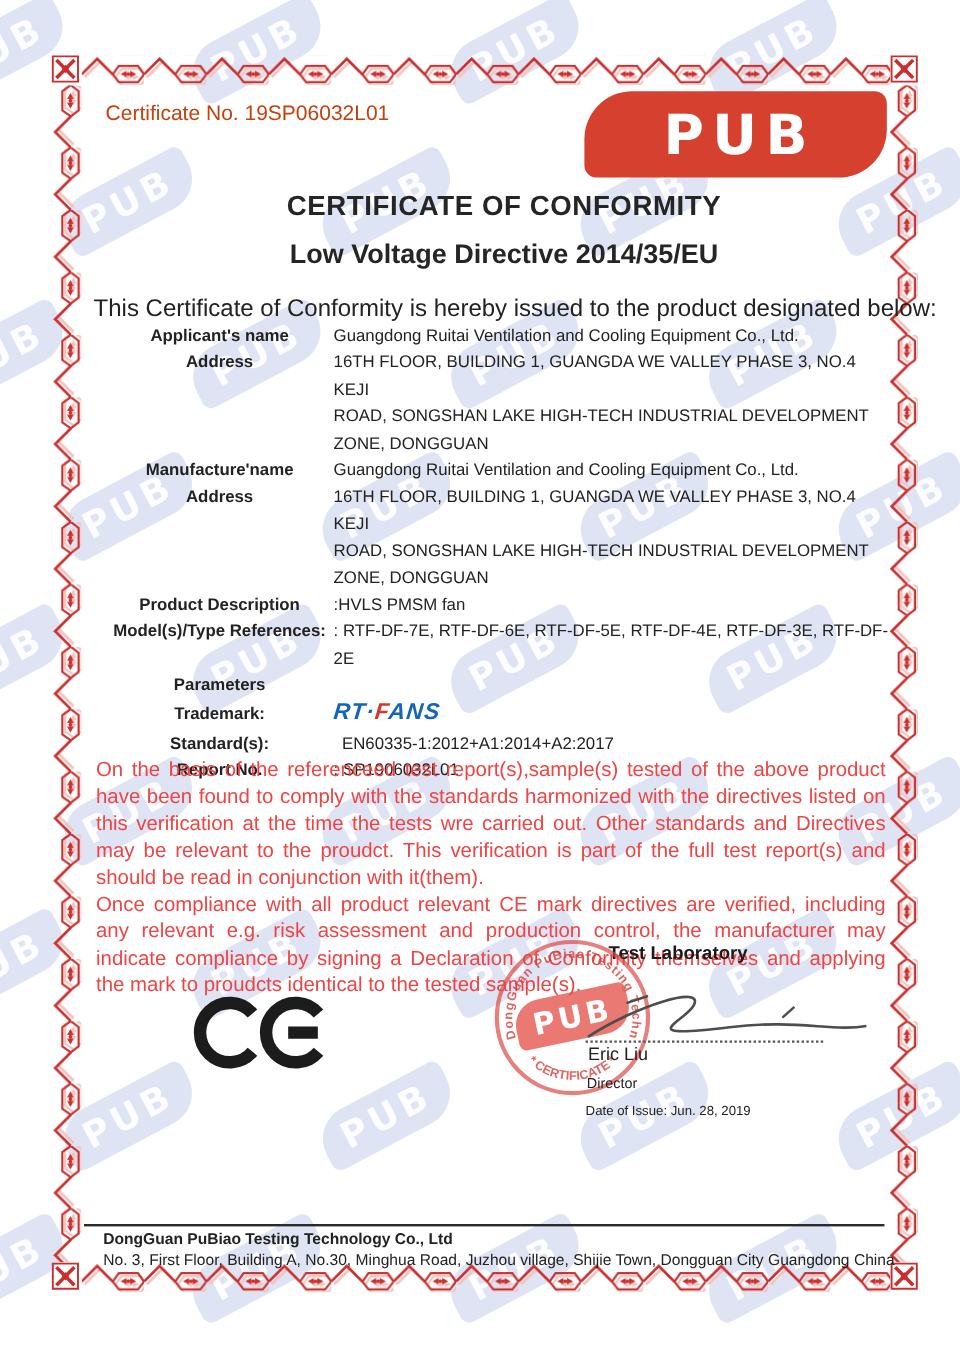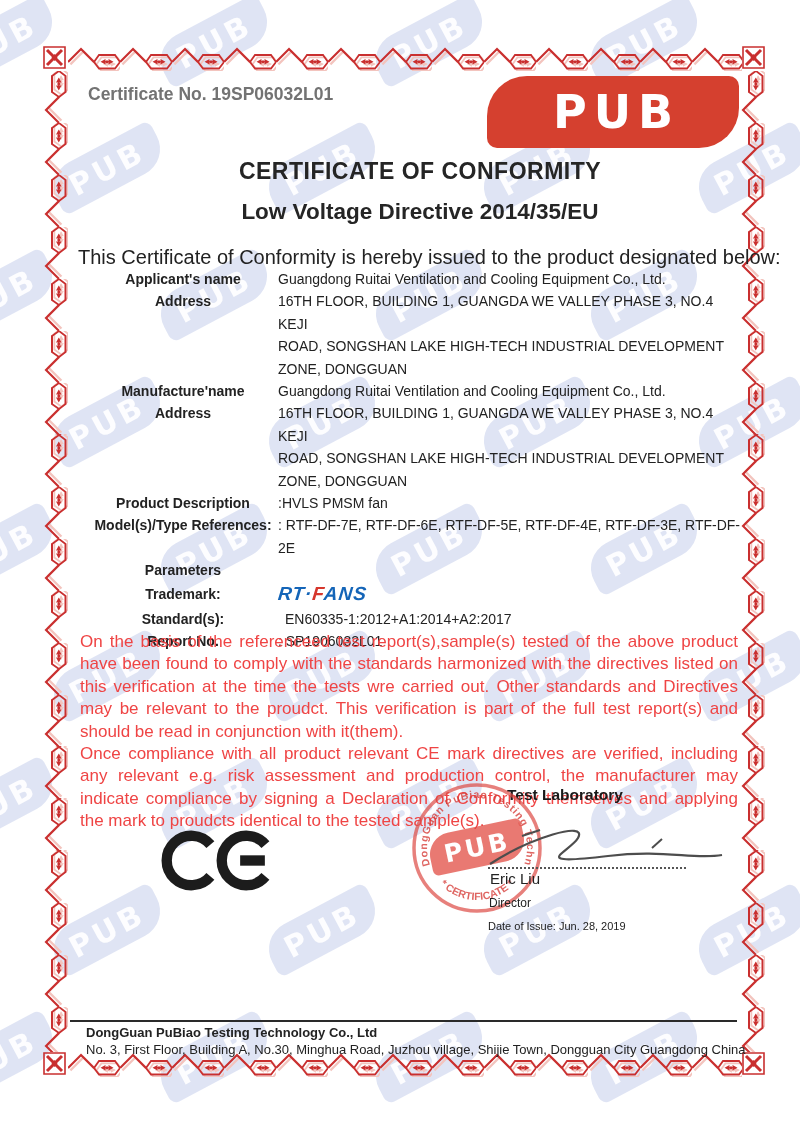--- a/index.html
+++ b/index.html
@@ -15,21 +15,21 @@
       font-family:"DejaVu Sans",sans-serif;}
 
   
   .bsvg{position:absolute;z-index:1;}
   #defs-holder{position:absolute;width:0;height:0;}
   .unit-stroke path{stroke:currentColor;fill:none;}
   .unit-stroke .filled{fill:currentColor;stroke:none;}
 
   
   .content{position:absolute;inset:0;z-index:2;}
-  .cert-no{position:absolute;left:88px;top:84px;font-size:17.5px;font-weight:bold;color:#737373;}
+  .cert-no{position:absolute;left:88px;top:84px;font-size:17.5px;font-weight:normal;color:#c2410c;}
   .pub-logo{position:absolute;left:487px;top:76px;width:252px;height:72px;
             background:#d5402f;border-radius:40px 10px 40px 10px;
             display:flex;align-items:center;justify-content:center;}
   .pub-logo span{color:#fff;font-weight:bold;font-size:46px;letter-spacing:7px;
                  font-family:"DejaVu Sans",sans-serif;padding-left:7px;}
   .title{position:absolute;left:90px;top:158px;width:660px;text-align:center;
          font-size:23px;font-weight:bold;color:#252525;letter-spacing:0.5px;}
   .subtitle{position:absolute;left:90px;top:199px;width:660px;text-align:center;
             font-size:22.5px;font-weight:bold;color:#252525;}
   .intro{position:absolute;left:78px;top:246px;font-size:20px;color:#222;}

